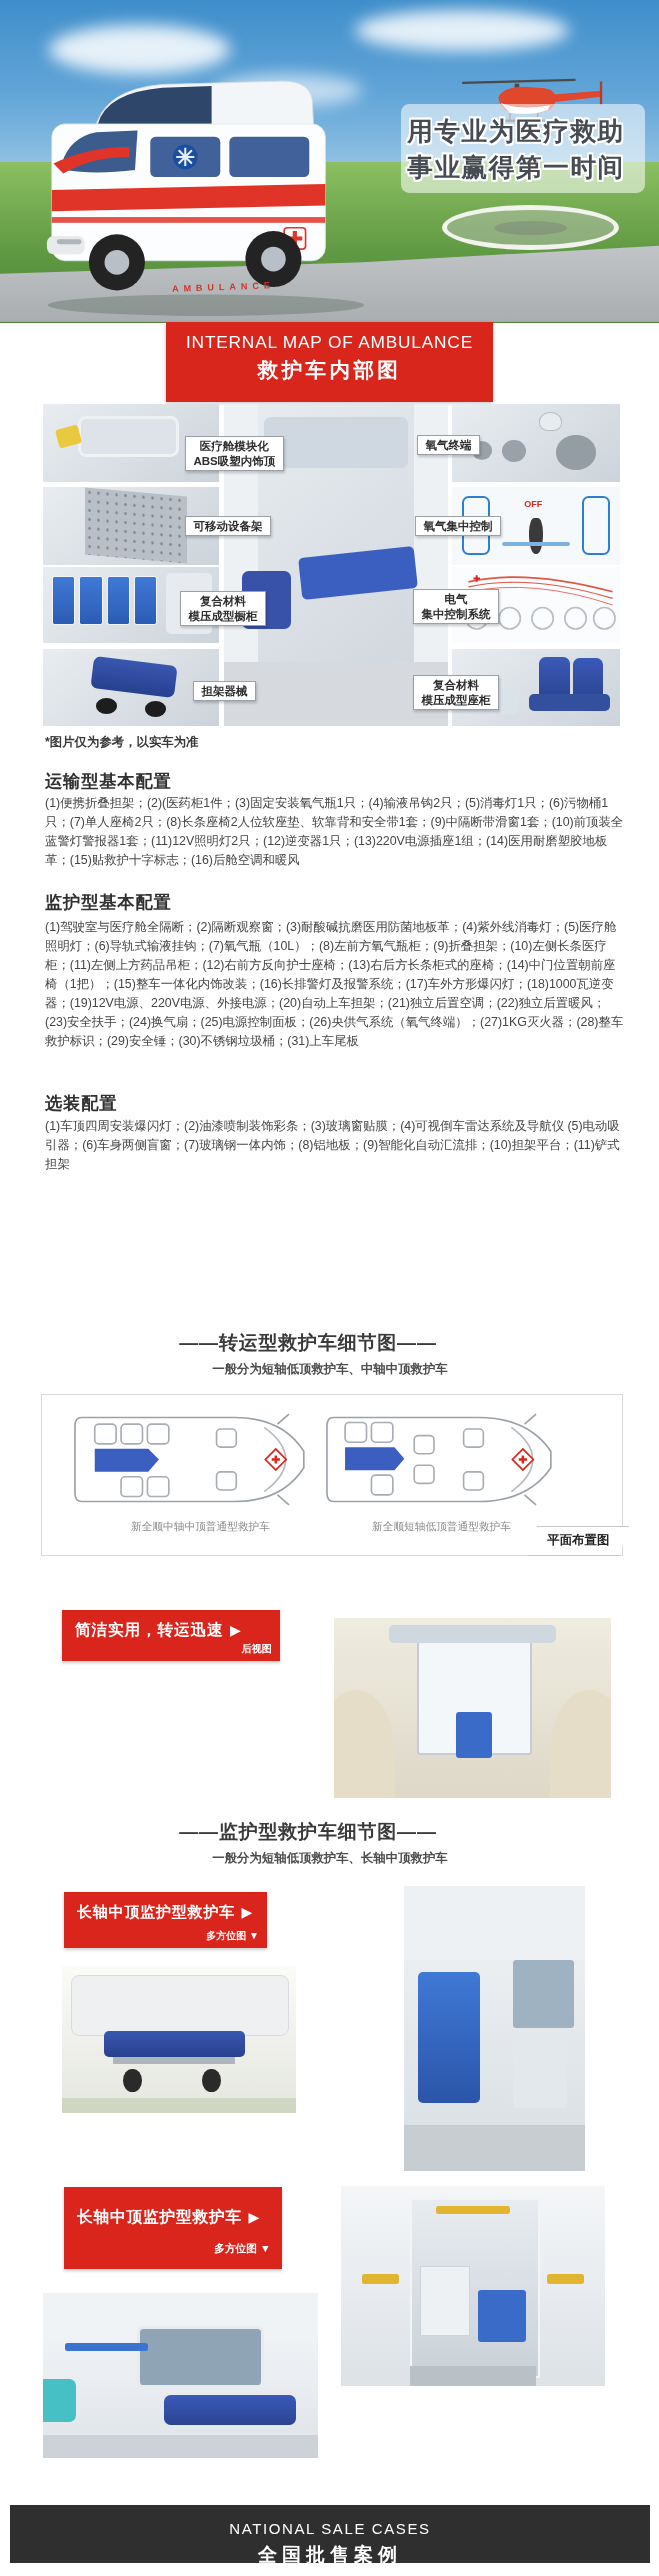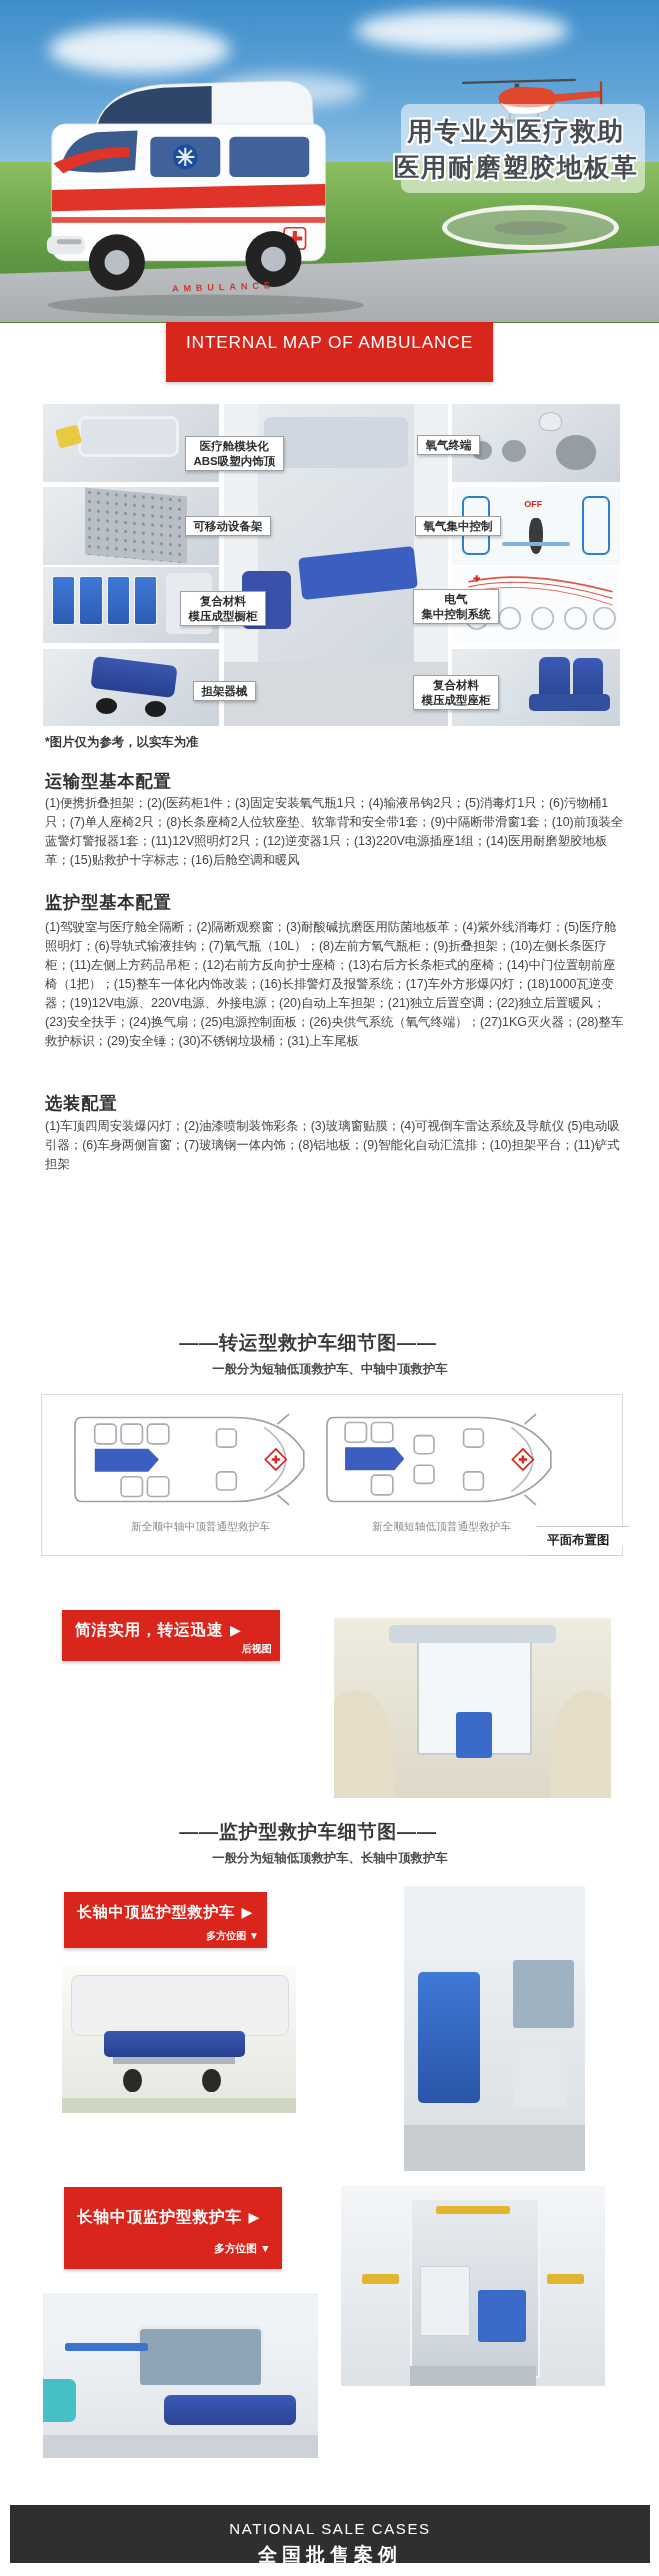--- a/index.html
+++ b/index.html
@@ -20,21 +20,21 @@
            border:5.8px solid #f2f2ee;background:rgba(190,196,190,.45);box-sizing:border-box;}
   .helipad-inner{position:absolute;left:28%;top:30%;width:44%;height:40%;border-radius:50%;background:rgba(120,126,120,.45);}
   .slogan-panel{position:absolute;left:401px;top:104px;width:244px;height:89px;border-radius:8.2px;
                 background:rgba(255,255,255,.55);}
   .slogan{position:absolute;left:376px;top:114px;width:280px;text-align:center;
           font-size:25.6px;font-weight:bold;color:#474b52;letter-spacing:1.6px;line-height:35px;
           text-shadow:-1.6px 0 0 #fff,1.6px 0 0 #fff,0 -1.6px 0 #fff,0 1.6px 0 #fff,-1.6px -1.6px 0 #fff,1.6px 1.6px 0 #fff,-1.6px 1.6px 0 #fff,1.6px -1.6px 0 #fff;}
   .amb-text{position:absolute;left:172px;top:282px;font-size:9px;font-weight:bold;color:#d23327;letter-spacing:5px;transform:rotate(-2deg);}
 
   
-  .red-banner{position:absolute;left:166px;top:322px;width:327px;height:60px;background:#d9261d;
+  .red-banner{position:absolute;left:166px;top:322px;width:327px;height:80px;background:#d9261d;
               box-shadow:0 1.6px 4.1px rgba(0,0,0,.25);text-align:center;color:#fff;}
   .red-banner .en{display:block;margin-top:10px;font-size:17.3px;letter-spacing:0.8px;}
   .red-banner .zh{display:block;margin-top:2.5px;font-size:20.6px;font-weight:bold;letter-spacing:3.3px;}
   .dark-banner{position:absolute;left:10px;width:640px;background:#2f2f2f;text-align:center;color:#fff;}
   .dark-banner .en{display:block;font-size:16.5px;letter-spacing:1.6px;}
   .dark-banner .zh{display:block;font-size:20.6px;font-weight:bold;letter-spacing:5px;margin-top:6.6px;}
 
   
   .photo{position:absolute;overflow:hidden;background:linear-gradient(140deg,#e9edf1,#ccd3da);}
   .photo .d{position:absolute;}
@@ -112,25 +112,26 @@
       <rect x="24" y="210" width="30" height="6" rx="3" fill="#aeb4ba"></rect>
       <circle cx="97" cy="238" r="34" fill="#232323"></circle>
         <circle cx="97" cy="238" r="15" fill="#b9bfc6"></circle>
       <circle cx="287" cy="234" r="34" fill="#232323"></circle>
         <circle cx="287" cy="234" r="15" fill="#b9bfc6"></circle>
     </svg>
     <span class="amb-text">AMBULANCE</span>
 
     <div class="slogan-panel"></div>
     <div class="slogan" style="top:114px;">用专业为医疗救助</div>
-    <div class="slogan" style="top:150px;">医用耐磨塑胶地板革</div>
+    <div class="slogan" style="top:150px;">事业赢得第一时间</div>
   </div>
 
   <div class="red-banner">
     <span class="en">INTERNAL MAP OF AMBULANCE</span>
+    <span class="zh">救护车内部图</span>
   </div>
 
   <div class="photo" style="left:43px;top:404px;width:176px;height:78px;">
     <div class="d" style="left:20%;top:16%;width:54%;height:44%;background:#dde3e8;border:3.3px solid #eef2f5;border-radius:8.2px;"></div>
     <div class="d" style="left:8%;top:30%;width:13%;height:24%;background:#e9c93f;border-radius:3.3px;transform:rotate(-15deg);"></div>
   </div>
   <div class="photo" style="left:43px;top:487px;width:176px;height:78px;">
     <div class="d" style="left:24%;top:6%;width:58%;height:86%;background:#b9bfc6;transform:skewY(5deg);background-image:radial-gradient(#82888f 1.2px,transparent 1.5px);background-size:9px 9px;"></div>
   </div>
   <div class="photo" style="left:43px;top:567px;width:176px;height:76px;">

